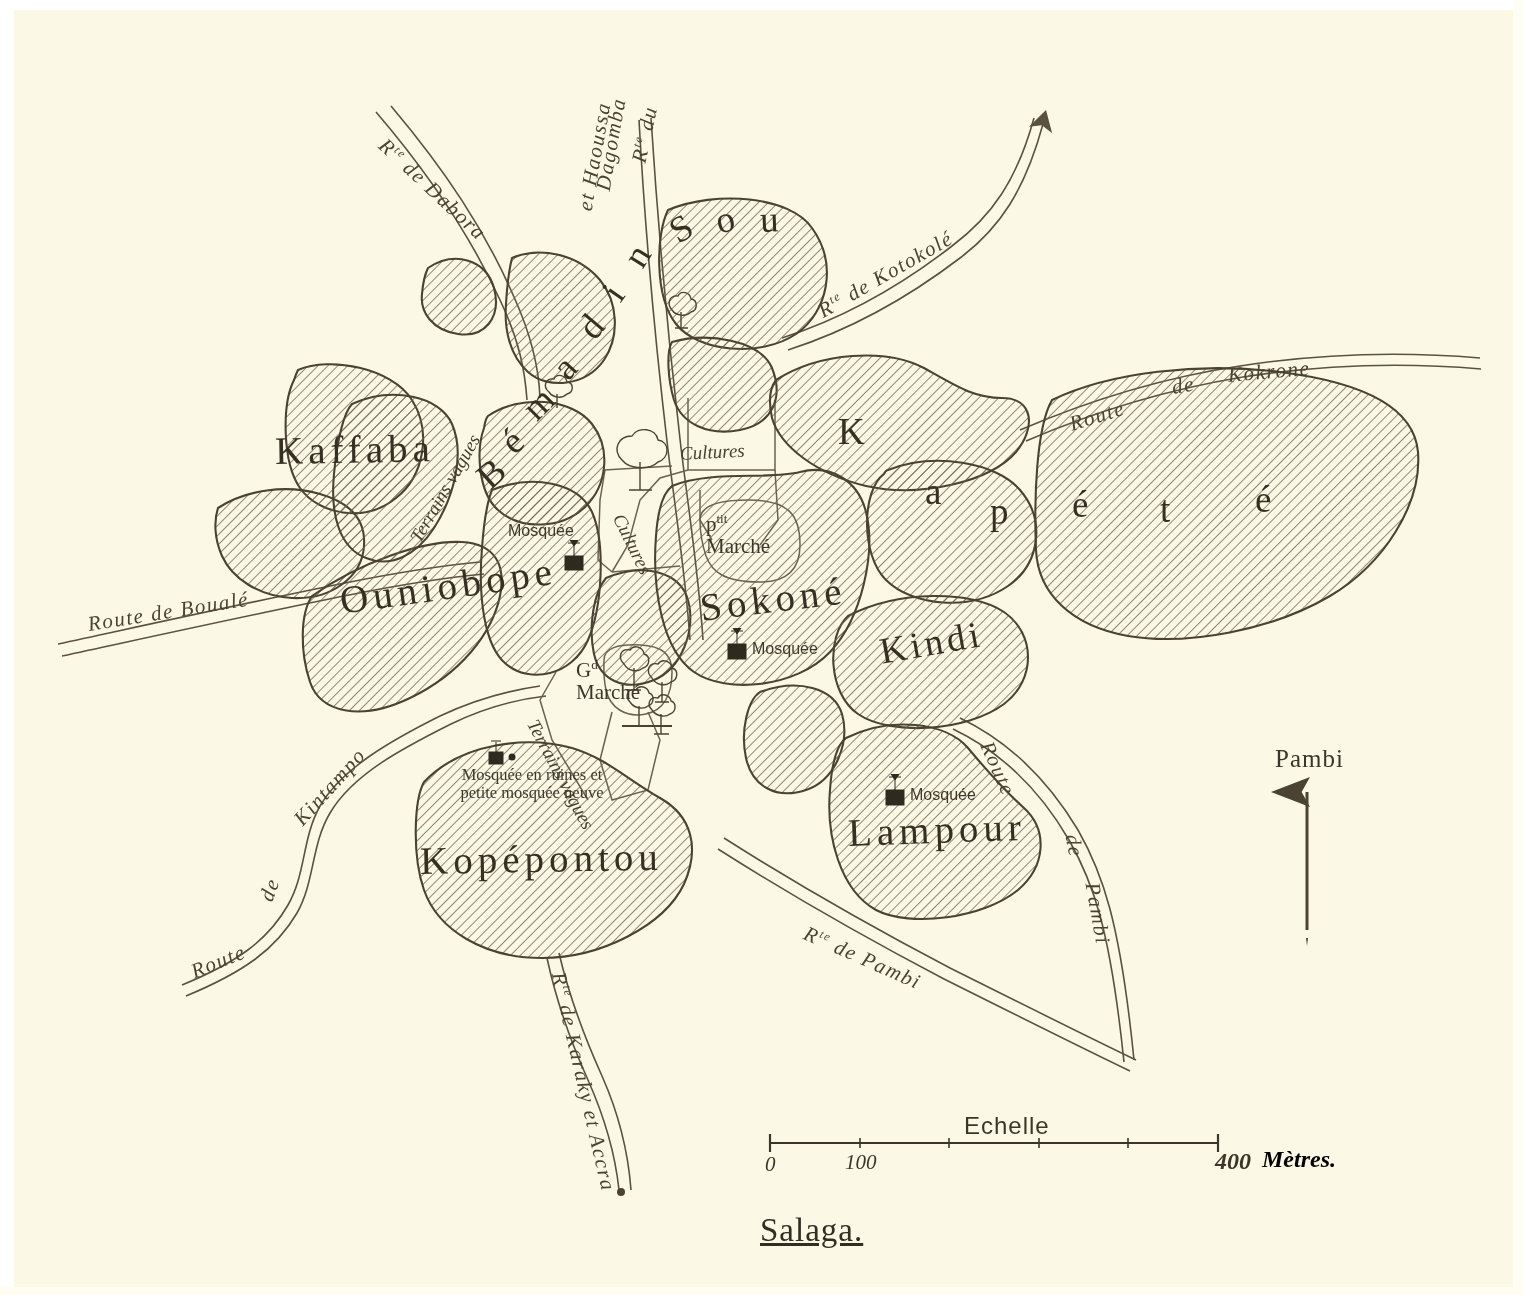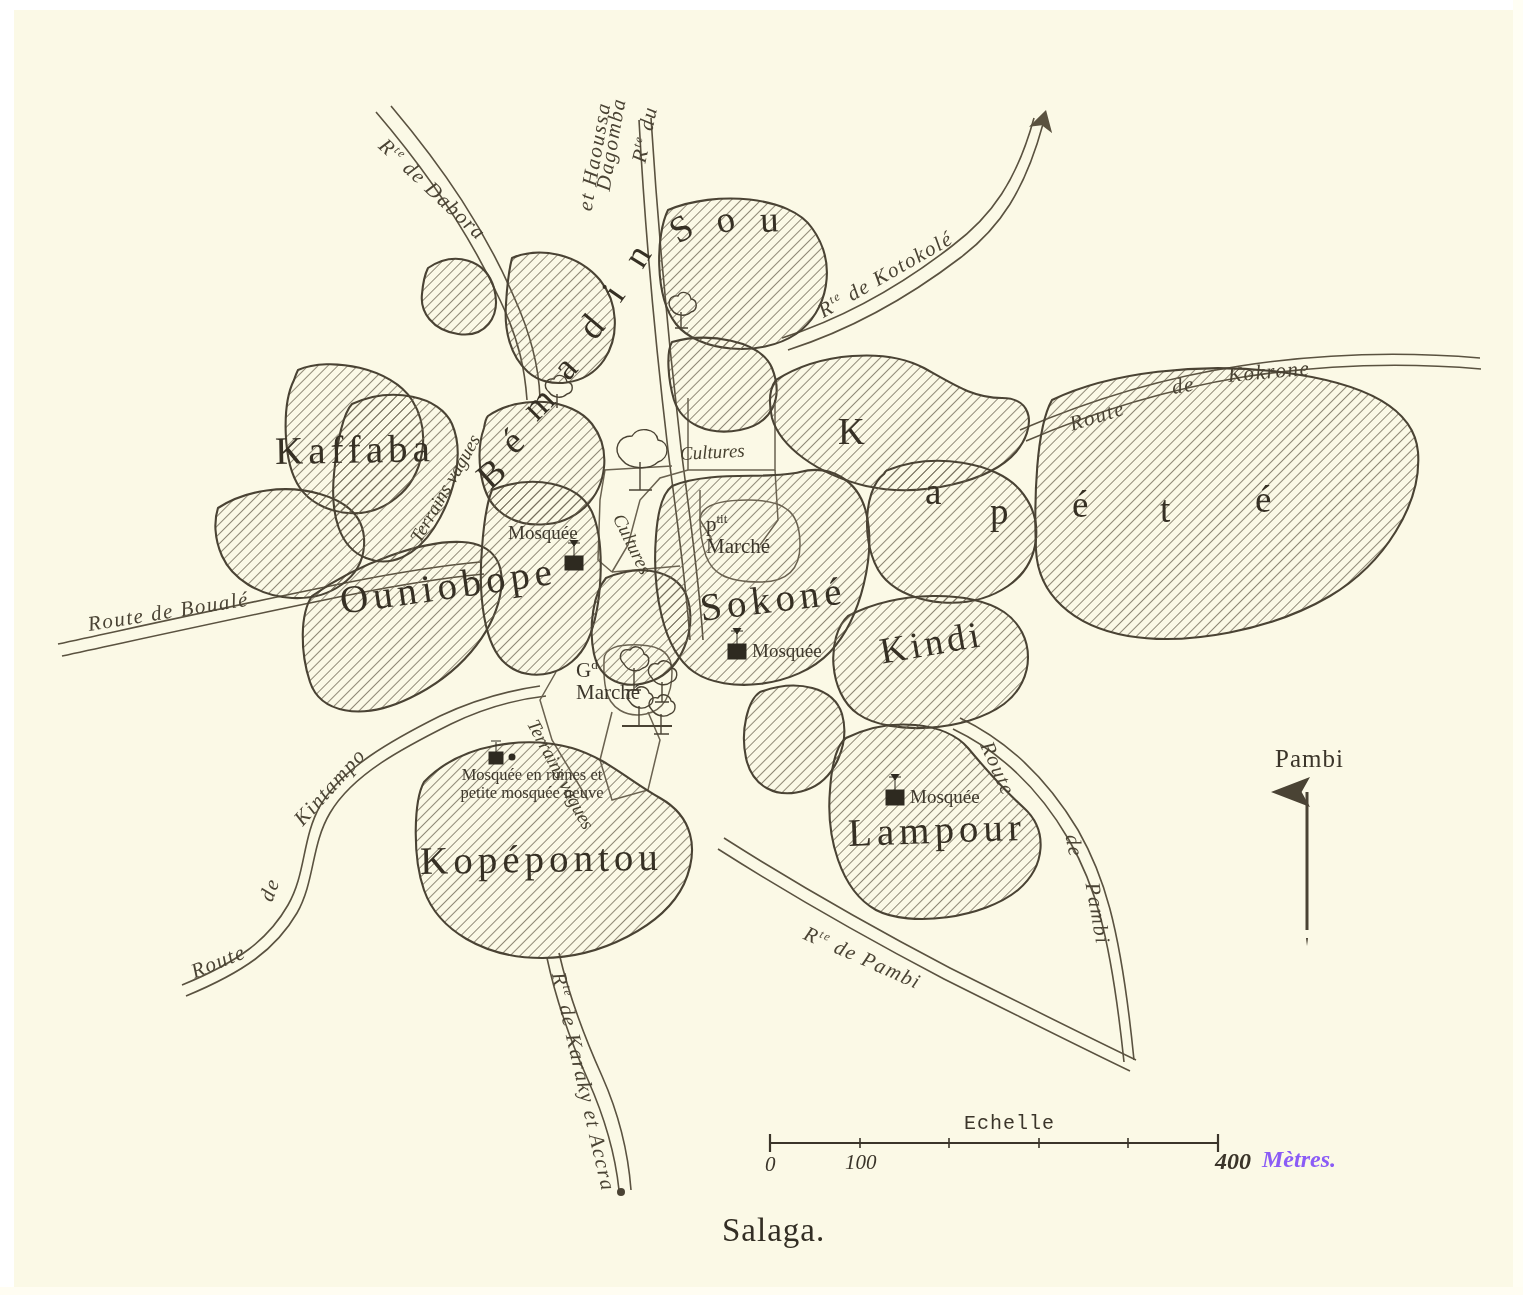--- a/index.html
+++ b/index.html
@@ -72,22 +72,22 @@
   }
   .road-lbl {
     font-family: "Liberation Serif", serif;
     font-style: italic;
     font-size: 21px;
     letter-spacing: 1.6px;
     color: #4a4334;
   }
   .road-lbl sup { font-size: 12px; }
   .small-lbl {
-    font-family: Liberation Serif, serif;
-    font-size: 19px;
+    font-family: Liberation Sans, sans-serif;
+    font-size: 16px;
     color: #3f392d;
   }
   .small-italic {
     font-family: "Liberation Serif", serif;
     font-style: italic;
     font-size: 19px;
     color: #46402f;
   }
   .tiny-lbl {
     font-family: "Liberation Serif", serif;
@@ -103,37 +103,37 @@
     line-height: 1.05;
   }
   .marche-lbl sup { font-size: 13px; }
   #nord-label {
     font-family: "Liberation Serif", serif;
     font-size: 25px;
     color: #3b352a;
     letter-spacing: 1px;
   }
   #echelle-label {
-    font-family: Liberation Mono, monospace;
-    font-size: 20px;
+    font-family: Liberation Sans, sans-serif;
+    font-size: 24px;
     color: #3b352a;
     letter-spacing: 1px;
   }
   .scale-num {
     font-family: "Liberation Serif", serif;
     font-style: italic;
     font-size: 21px;
     color: #3b352a;
   }
   #scale-unit {
     font-family: "Liberation Serif", serif;
     font-style: italic;
     font-weight: bold;
     font-size: 24px;
-    color: #8b5cf6;
+    color: #000000;
   }
   #map-title {
     position:absolute;
     font-family: "Liberation Serif", serif;
     font-size: 33px;
     color: #332e24;
     letter-spacing: 1px;
   }
 </style>
 </head>
@@ -440,14 +440,14 @@
   <div id="echelle-label" class="lbl" style="left:964px; top:1112px;">Echelle</div>
 
   <div class="lbl scale-num" style="left:765px; top:1152px;">0</div>
 
   <div class="lbl scale-num" style="left:845px; top:1150px;">100</div>
 
   <div class="lbl scale-num" style="left:1215px; top:1148px; font-weight:bold; font-size:24px;">400</div>
 
   <div id="scale-unit" class="lbl" style="left:1262px; top:1146px;">Mètres.</div>
 
-  <div id="map-title" style="left:722px; top:1212px;">Salaga.</div>
+  <div id="map-title" style="left:760px; top:1212px;text-decoration:underline;">Salaga.</div>
 </div>
 
 </body></html>

